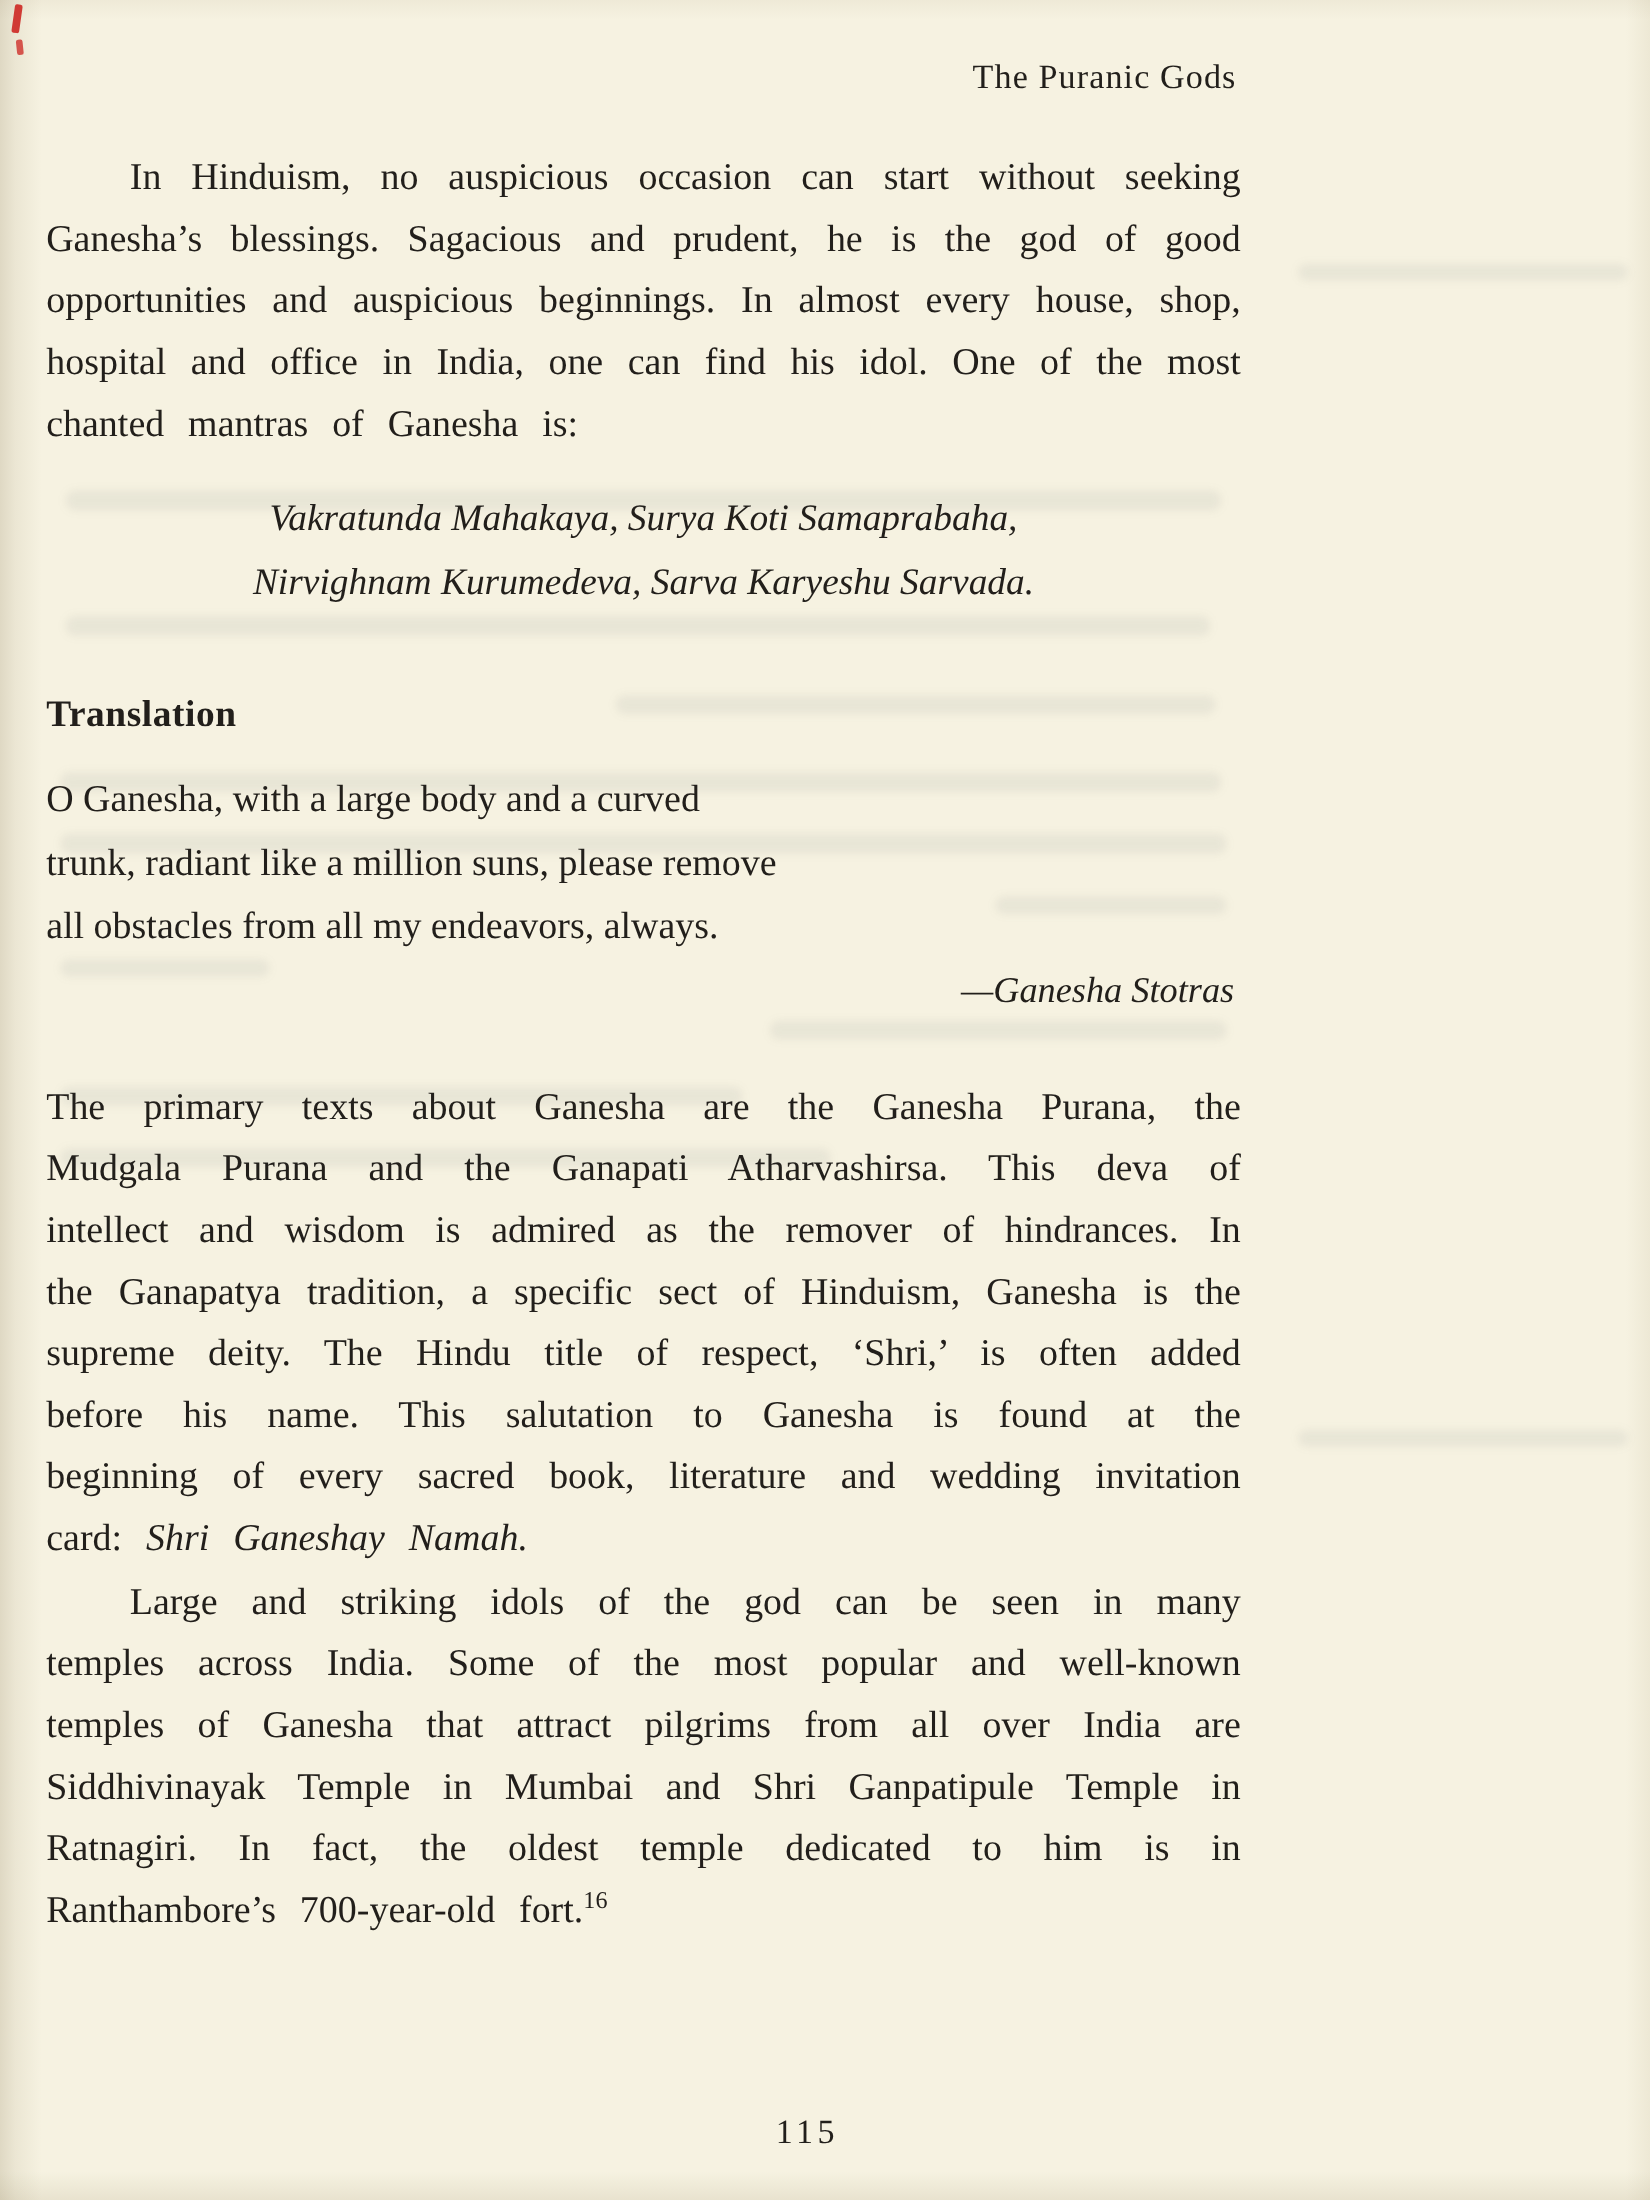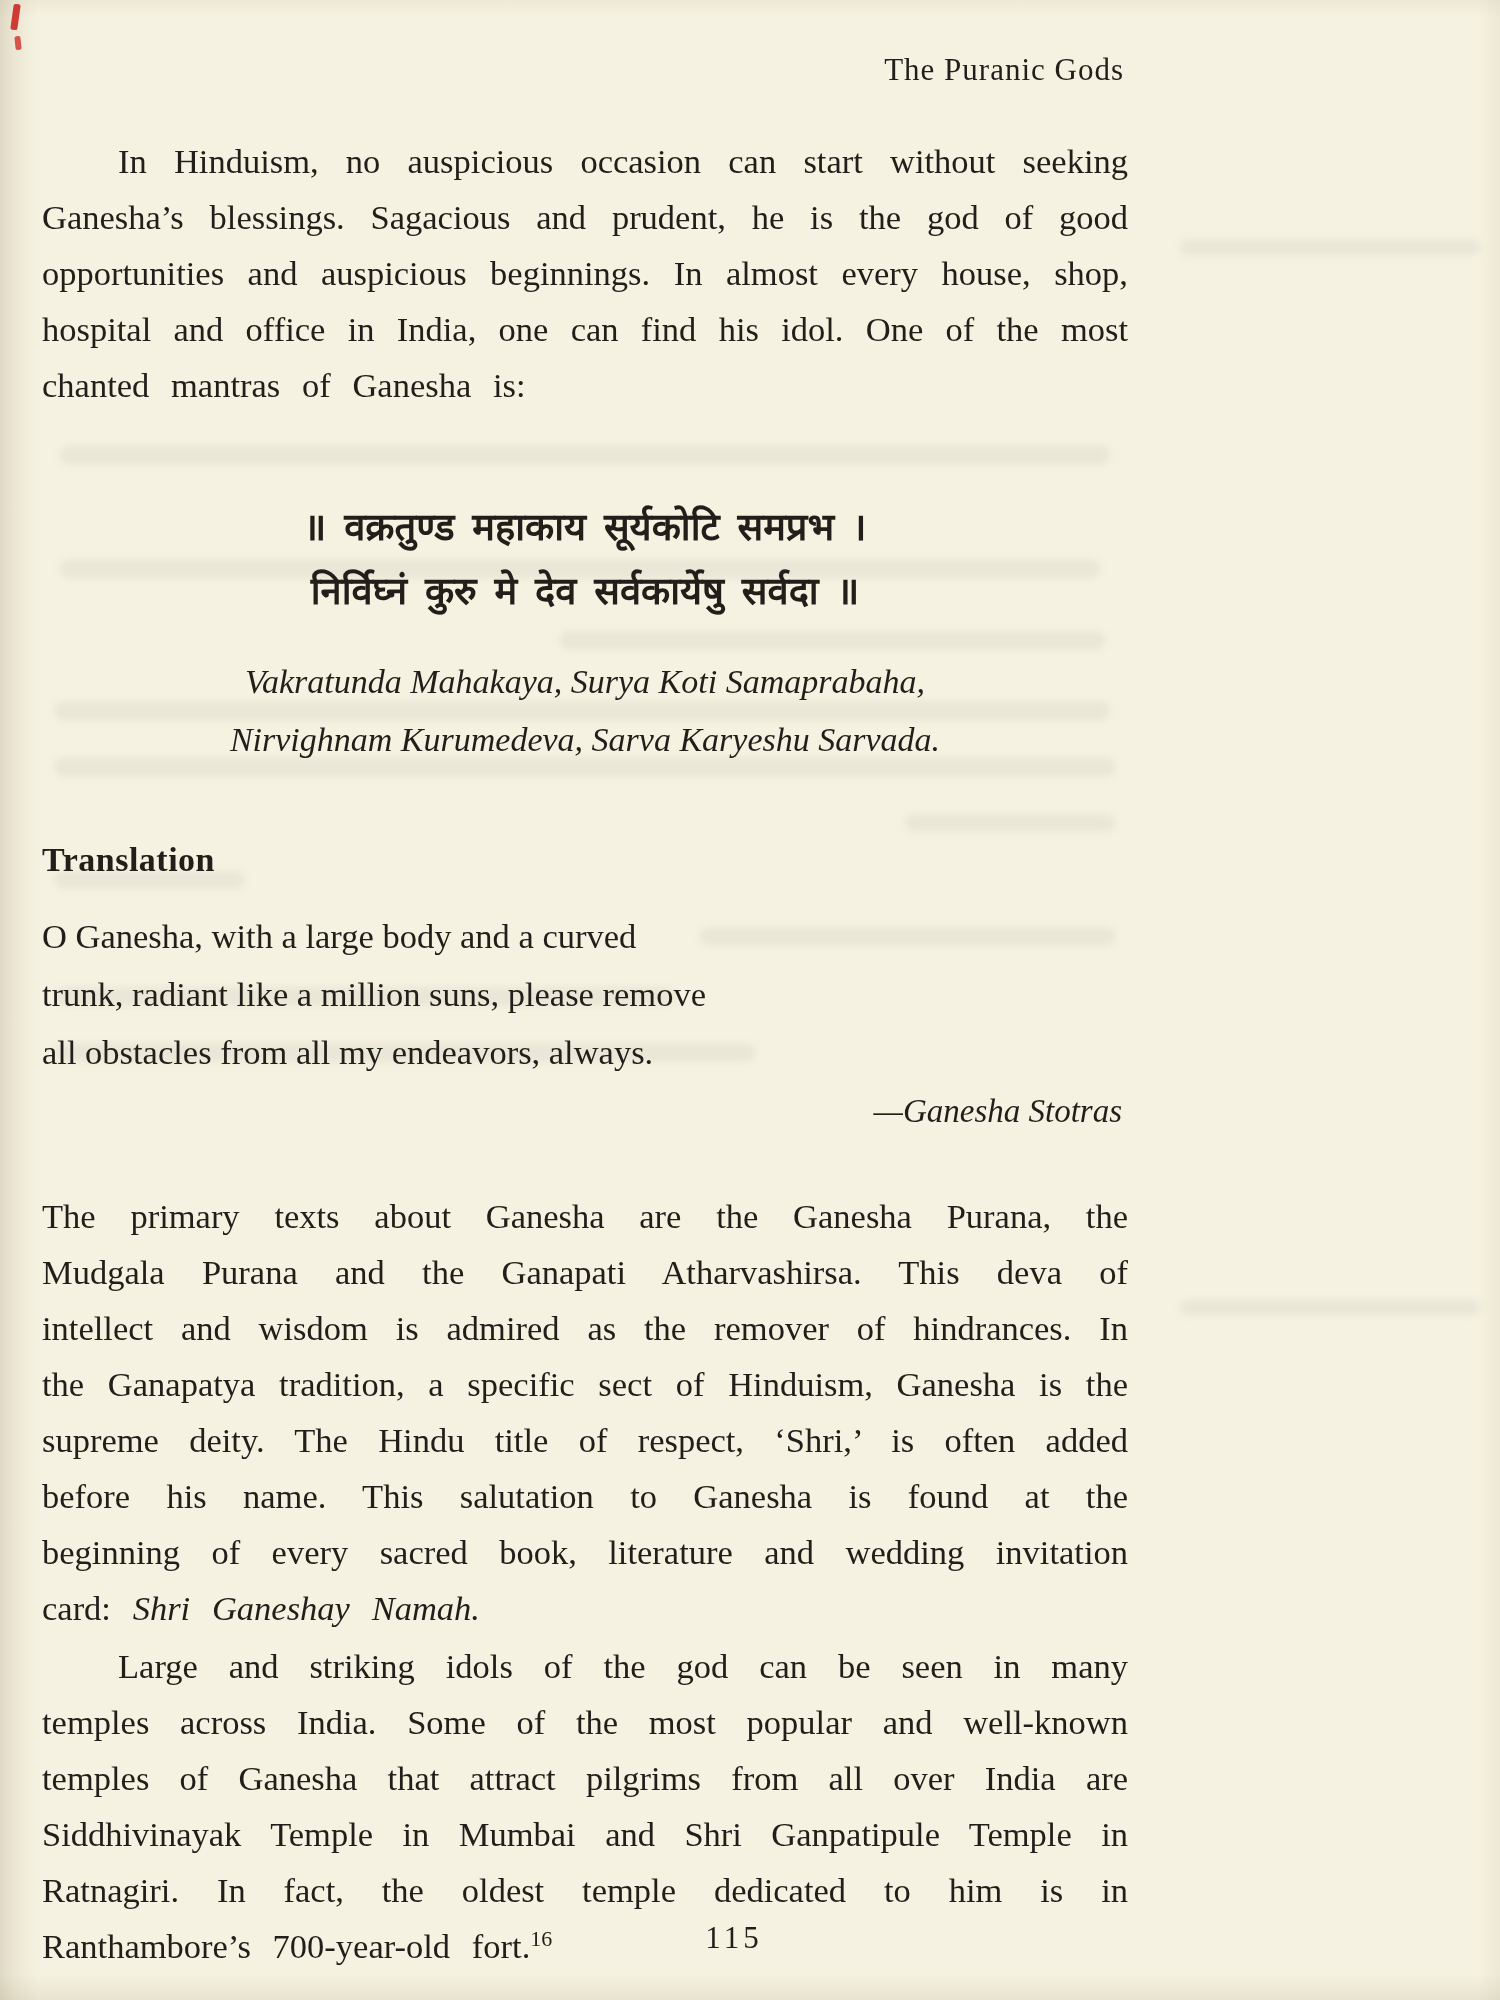--- a/index.html
+++ b/index.html
@@ -124,24 +124,20 @@
 
 <span class="red-mark m1"></span>
 <span class="red-mark m2"></span>
 
 <div class="page">
 
   <div class="running-head">The Puranic Gods</div>
 
   <p class="body-para indent para-1">In Hinduism, no auspicious occasion can start without seeking Ganesha’s blessings. Sagacious and prudent, he is the god of good opportunities and auspicious beginnings. In almost every house, shop, hospital and office in India, one can find his idol. One of the most chanted mantras of Ganesha is:</p>
 
-  <div class="mantra">
-    <div>॥ वक्रतुण्ड महाकाय सूर्यकोटि समप्रभ ।</div>
-    <div>निर्विघ्नं कुरु मे देव सर्वकार्येषु सर्वदा ॥</div>
-  </div>
 
   <div class="transliteration">
     <div>Vakratunda Mahakaya, Surya Koti Samaprabaha,</div>
     <div>Nirvighnam Kurumedeva, Sarva Karyeshu Sarvada.</div>
   </div>
 
   <div class="translation-heading">Translation</div>
 
   <div class="translation-body">
     <div>O Ganesha, with a large body and a curved</div>

